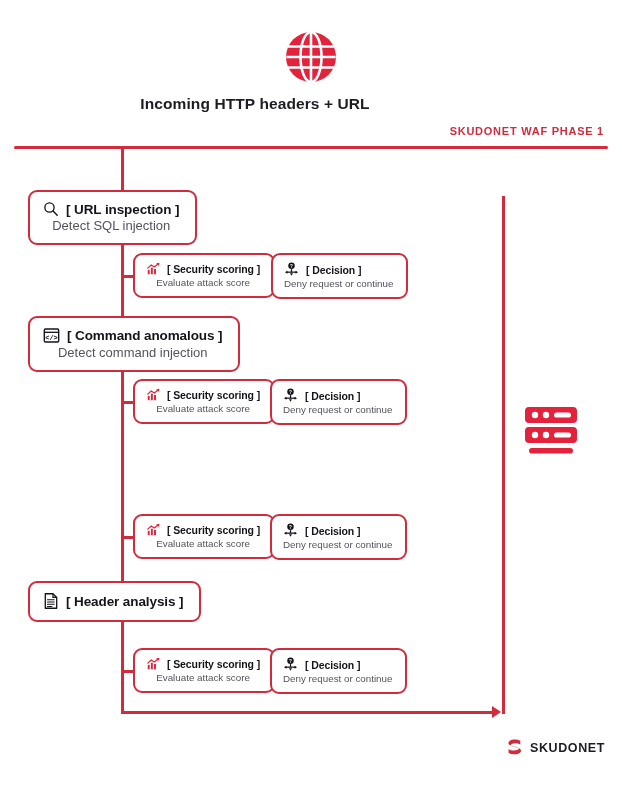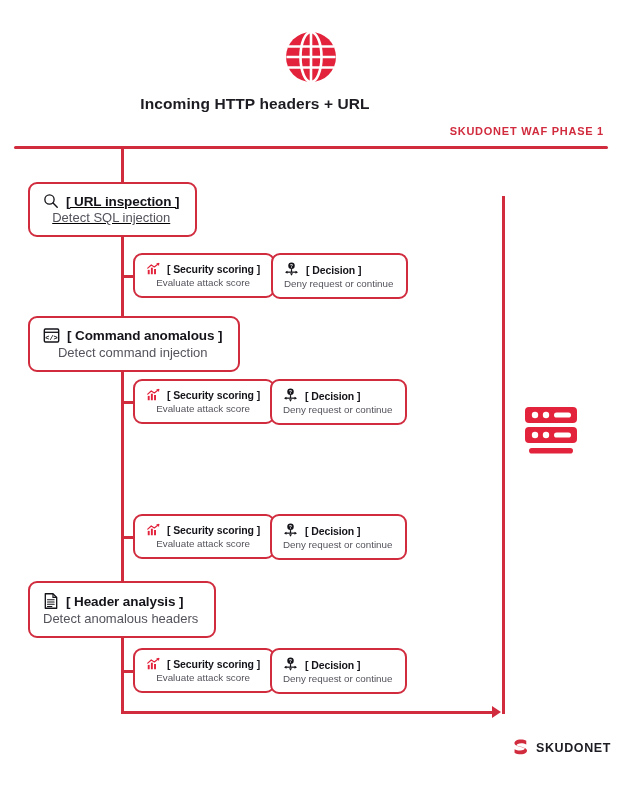--- a/index.html
+++ b/index.html
@@ -85,21 +85,21 @@
   .node.secondary .node-sub{font-size:9.8px;margin-top:1px;text-align:center;}
   .node.primary .node-sub{text-align:center;}
 
   .ic{display:inline-block;flex:0 0 auto;line-height:0;}
 
   
   .server{position:absolute;left:523px;top:405px;width:56px;height:52px;}
 
   
   .footer-logo{
-    position:absolute;right:11px;bottom:30px;
+    position:absolute;right:17px;bottom:30px;
     display:flex;align-items:center;gap:7px;justify-content:flex-end;
   }
   .footer-logo .brand{
     font-size:12.5px;font-weight:bold;color:#1c1c22;letter-spacing:.6px;
   }
 </style>
 </head>
 <body>
 
 <div class="stage">
@@ -129,21 +129,21 @@
   <div class="stub" style="top:275px;"></div>
   <div class="stub" style="top:401px;"></div>
   <div class="stub" style="top:536px;"></div>
   <div class="stub" style="top:670px;"></div>
 
   <div class="stub-connect" style="left:260px;top:275px;"></div>
   <div class="stub-connect" style="left:259px;top:401px;"></div>
   <div class="stub-connect" style="left:259px;top:536px;"></div>
   <div class="stub-connect" style="left:259px;top:670px;"></div>
 
-  <div class="node primary" style="left:28px;top:182px;text-decoration:underline;">
+  <div class="node primary" style="left:28px;top:190px;">
     <div class="node-row">
       <span class="ic">
         <svg viewBox="0 0 18 18" width="16" height="16">
           <circle cx="7.3" cy="7.3" r="5.2" fill="none" stroke="#14141a" stroke-width="1.5"></circle>
           <line x1="11.3" y1="11.3" x2="16" y2="16" stroke="#14141a" stroke-width="1.6" stroke-linecap="round"></line>
         </svg>
       </span>
       <span class="node-title">[ URL inspection ]</span>
     </div>
     <div class="node-sub">Detect SQL injection</div>
@@ -275,21 +275,20 @@
           <g stroke="#14141a" stroke-width="1.15" stroke-linecap="round">
             <line x1="5" y1="8.6" x2="12.6" y2="8.6"></line>
             <line x1="5" y1="11.1" x2="12.6" y2="11.1"></line>
             <line x1="5" y1="13.6" x2="12.6" y2="13.6"></line>
             <line x1="5" y1="16.1" x2="10" y2="16.1"></line>
           </g>
         </svg>
       </span>
       <span class="node-title">[ Header analysis ]</span>
     </div>
-    <div class="node-sub">Detect anomalous headers</div>
   </div>
 
   <div class="node secondary" style="left:133px;top:648px;">
     <div class="node-row">
       <span class="ic">
         <svg viewBox="0 0 16 16" width="14" height="14">
           <rect x="2" y="9" width="2.2" height="5" fill="#e2233b"></rect>
           <rect x="5.6" y="6.5" width="2.2" height="7.5" fill="#e2233b"></rect>
           <rect x="9.2" y="8" width="2.2" height="6" fill="#e2233b"></rect>
           <polyline points="2,7 6,3.4 9.5,5.6 14.5,1.6" fill="none" stroke="#e2233b" stroke-width="1.4" stroke-linecap="round" stroke-linejoin="round"></polyline>

